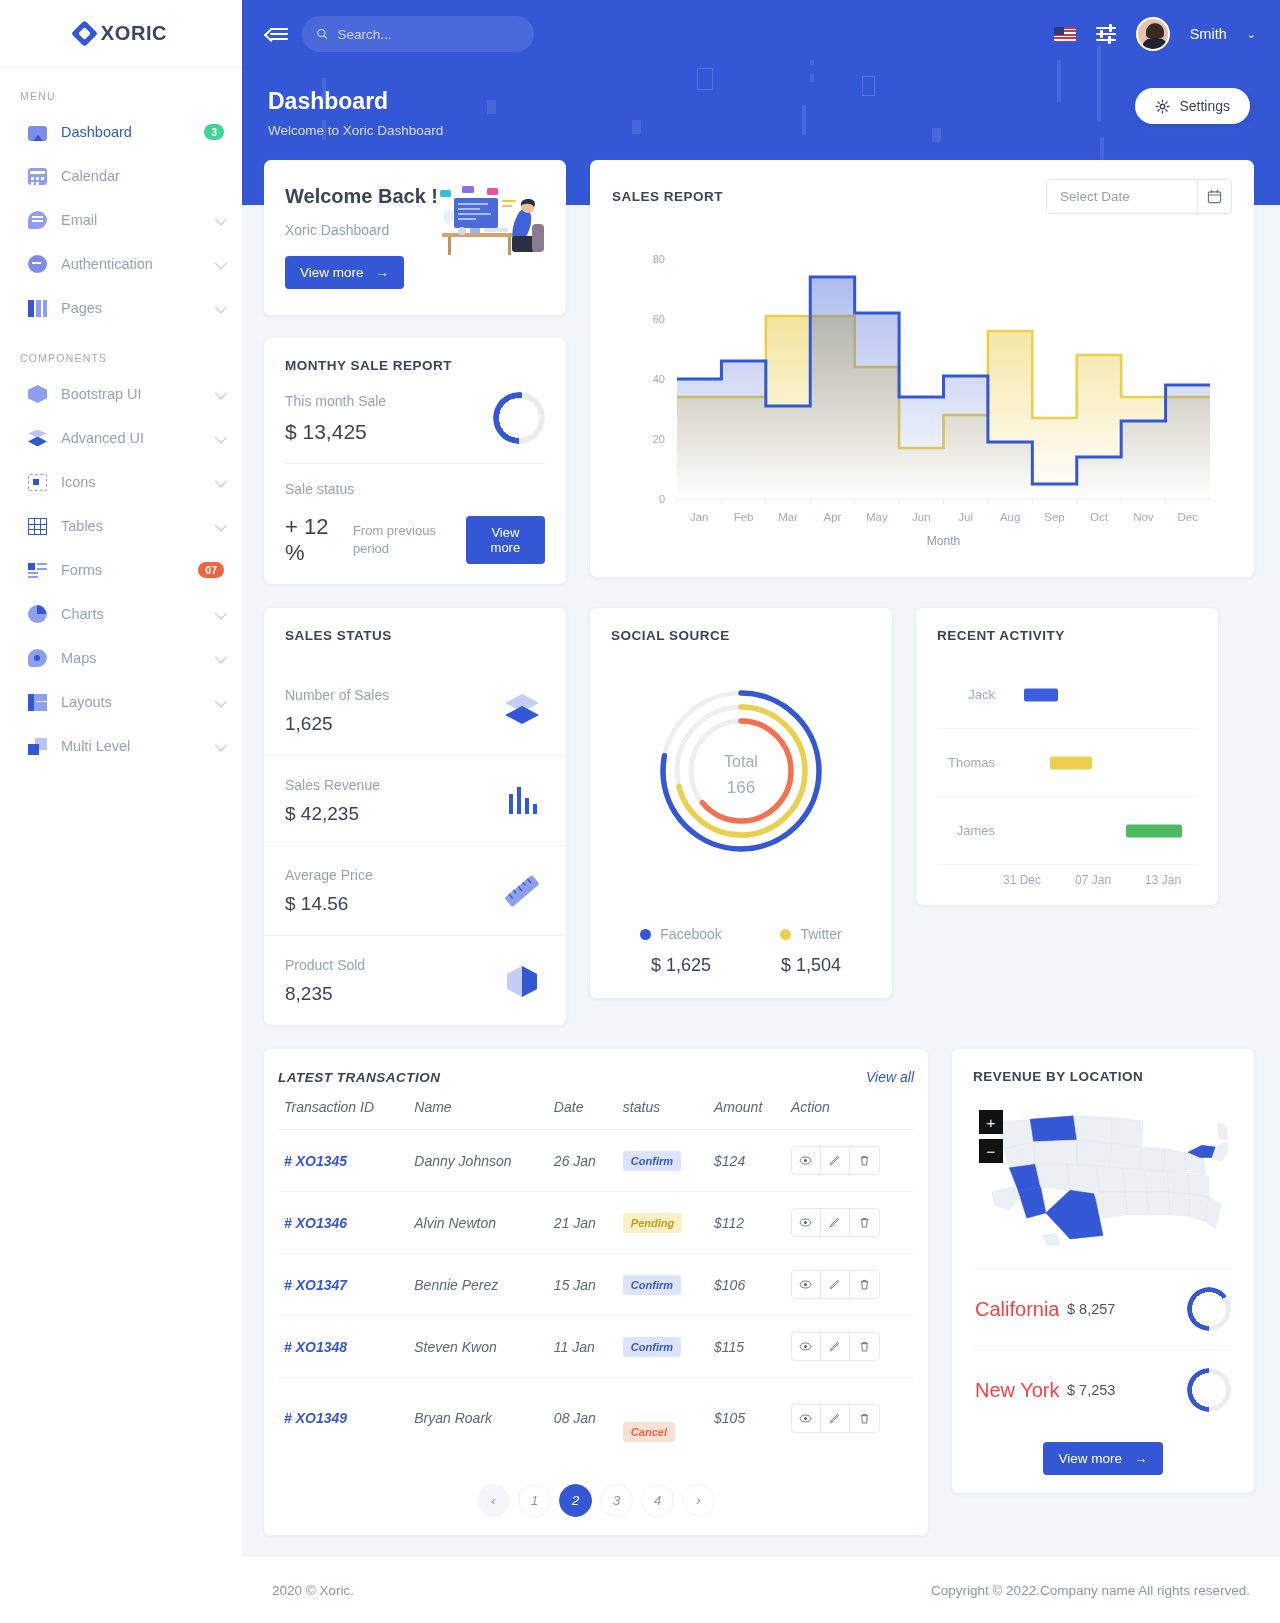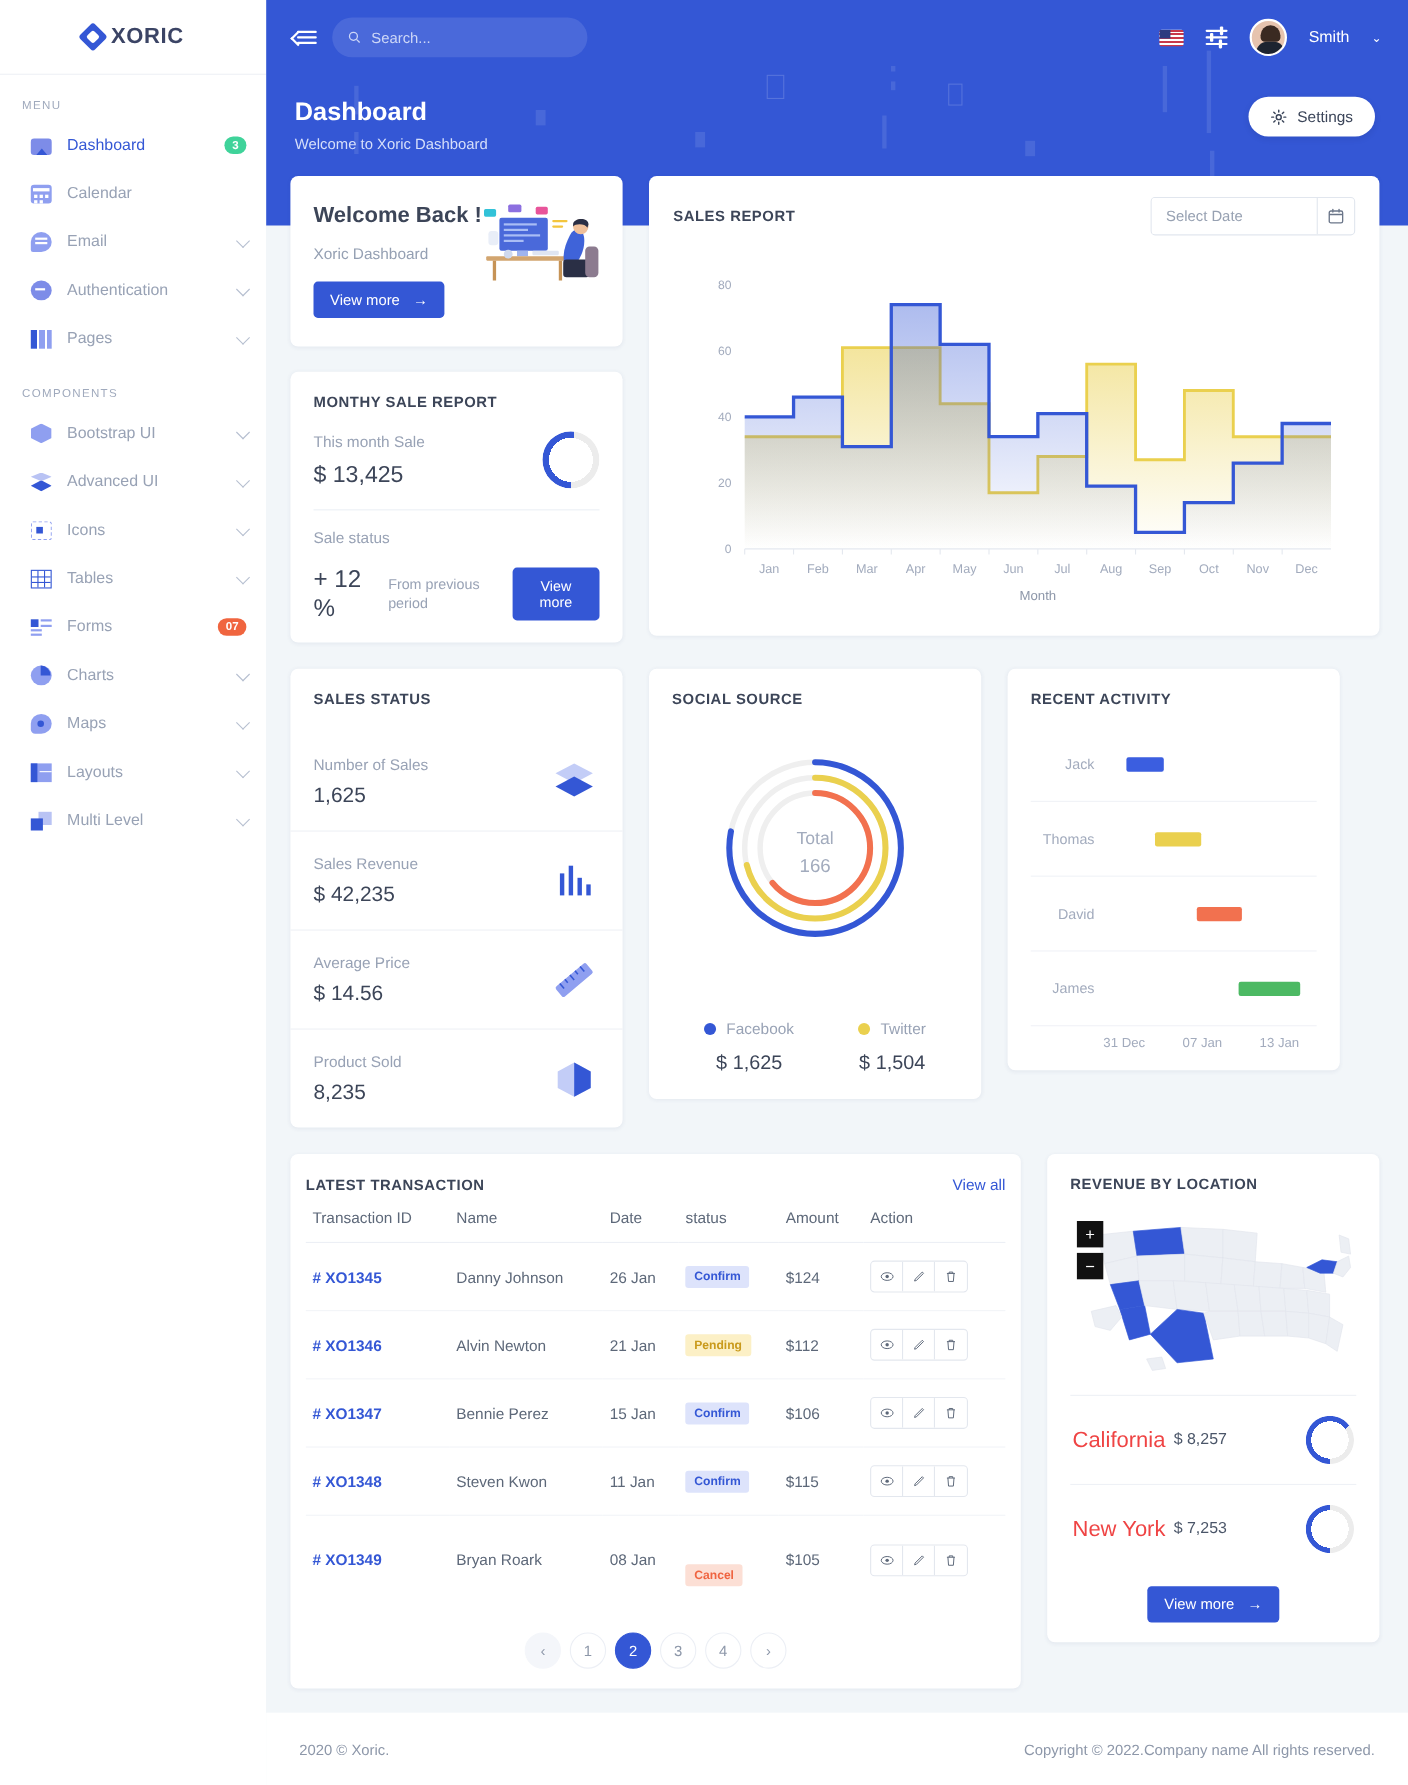--- a/index.html
+++ b/index.html
@@ -160,21 +160,21 @@
   
   .recent{width:302px;flex:0 0 302px;padding:20px 21px 18px;}
   .ra-rows{margin-top:18px;}
   .ra-row{display:flex;align-items:center;height:68px;border-bottom:1px solid #f0f2f7;}
   .ra-name{width:72px;text-align:right;font-size:13px;color:#a2abbd;padding-right:14px;flex:0 0 72px;}
   .ra-track{flex:1;position:relative;height:100%;}
   .ra-bar{position:absolute;top:50%;transform:translateY(-50%);height:13px;border-radius:2px;}
   .ra-axis{display:flex;gap:0;margin-top:8px;padding-left:72px;font-size:12px;color:#a2abbd;}
 
   
-  .trans{flex:1;padding:20px 14px 18px;}
+  .trans{flex:1;padding:20px 14px 18px;font-style:italic;}
   table{width:100%;border-collapse:collapse;}
   thead th{text-align:left;font-size:14px;font-weight:400;color:#5d6879;padding:14px 6px;border-bottom:1px solid #eceff5;}
   tbody td{padding:16px 6px;border-bottom:1px solid #f2f4f8;font-size:14px;color:#5d6879;}
   tbody tr:last-child td{border-bottom:0;}
   .txid{color:#3457d5;font-weight:600;}
   .pill{display:inline-block;font-size:11px;font-weight:700;border-radius:3px;padding:4px 8px;}
   .pill.confirm{background:#dde3fb;color:#3457d5;}
   .pill.pending{background:#fcf0c6;color:#c99a1c;}
   .pill.cancel{background:#fcdfd5;color:#ef6440;margin-top:28px;}
   .actions{display:inline-flex;border:1px solid #e3e7ee;border-radius:4px;overflow:hidden;}
@@ -583,26 +583,20 @@
         <div class="ra-bar" style="left:8%;width:18%;background:#3b5ee0"></div>
       </div>
     </div>
     <div class="ra-row">
       <div class="ra-name">Thomas</div>
       <div class="ra-track">
         <div class="ra-bar" style="left:22%;width:22%;background:#ead04e"></div>
       </div>
     </div>
     <div class="ra-row">
-      <div class="ra-name">David</div>
-      <div class="ra-track">
-        <div class="ra-bar" style="left:42%;width:22%;background:#f2714f"></div>
-      </div>
-    </div>
-    <div class="ra-row">
       <div class="ra-name">James</div>
       <div class="ra-track">
         <div class="ra-bar" style="left:62%;width:30%;background:#4cb963"></div>
       </div>
     </div>
             </div>
           <div class="ra-axis" id="ra-axis">
               <span style="flex:0 0 auto;margin-left:-6px">31 Dec</span>
               <span style="flex:0 0 auto;margin-left:34px">07 Jan</span>
               <span style="flex:0 0 auto;margin-left:34px">13 Jan</span>

